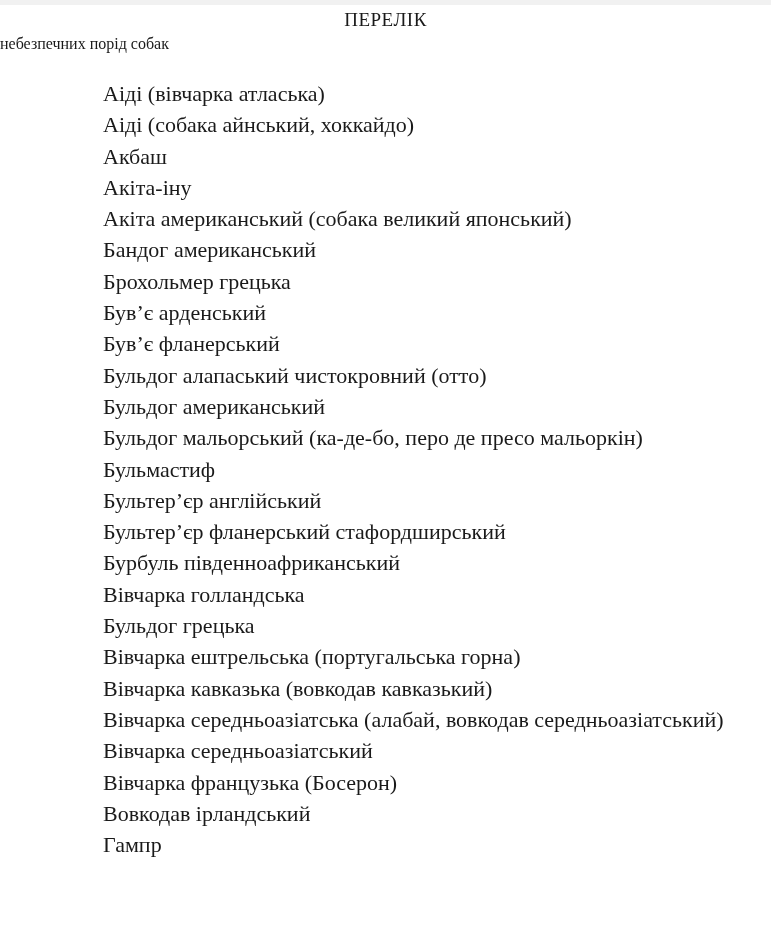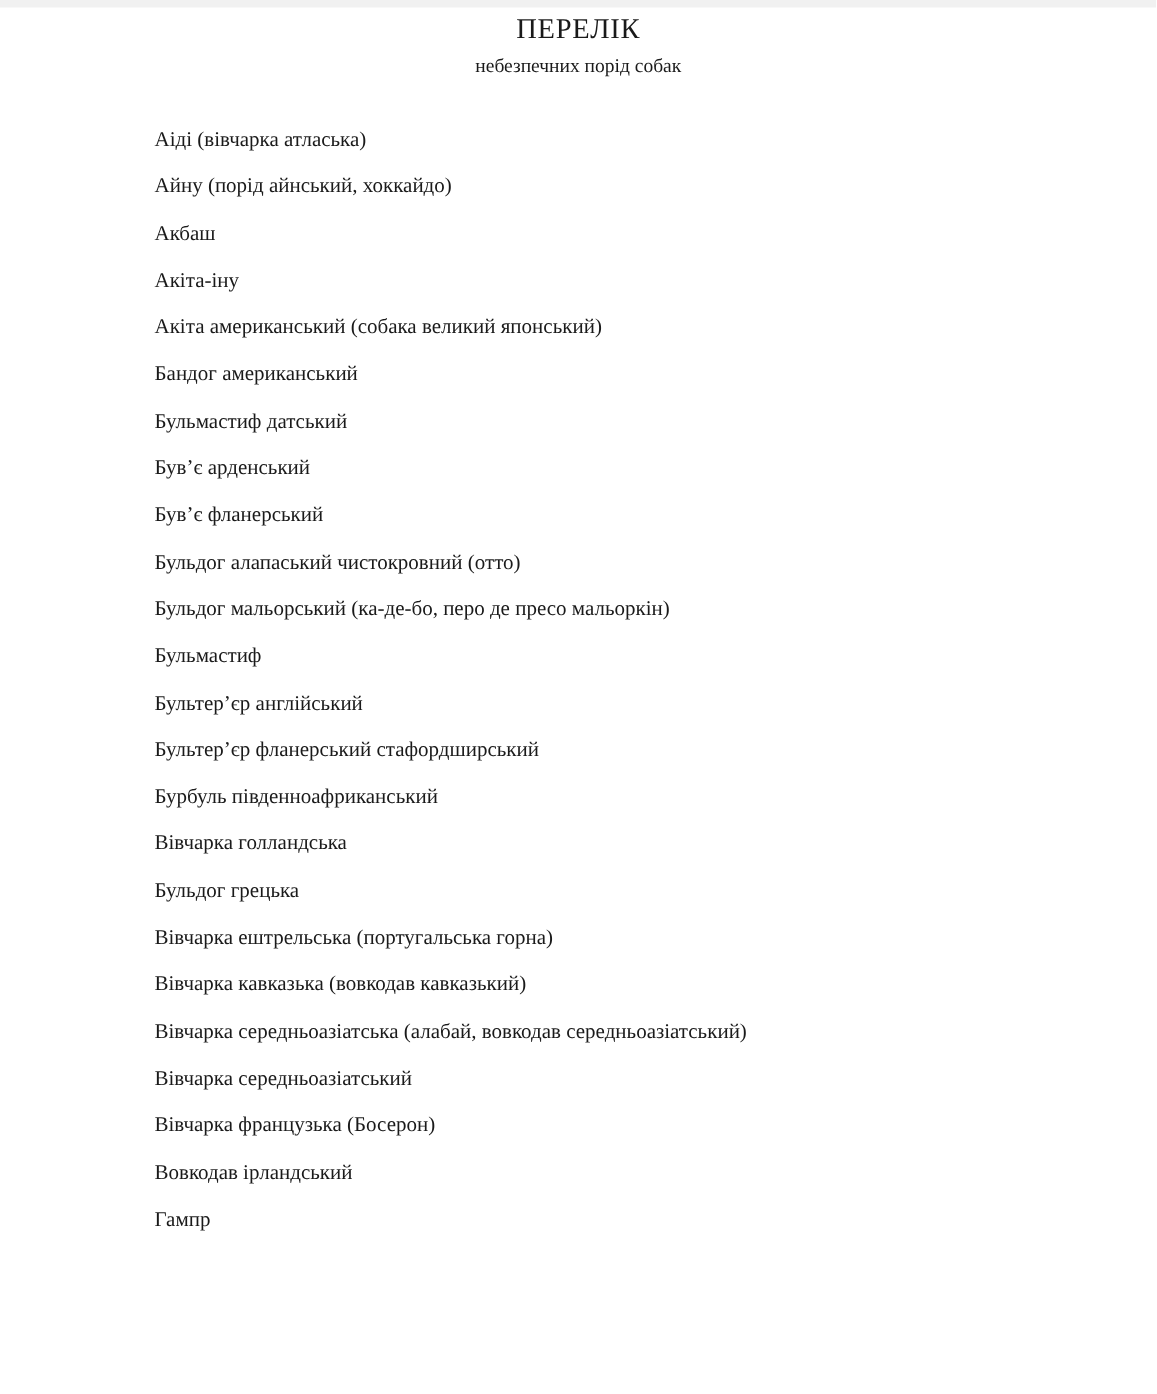--- a/index.html
+++ b/index.html
@@ -32,54 +32,54 @@
     width: 100%;
   }
   .title {
     text-align: center;
     font-size: 19px;
     line-height: 24px;
     letter-spacing: 0.5px;
     white-space: pre;
   }
   .subtitle {
-    text-align: center;
-    font-size: 13px;
+    font-size: 16px;
     line-height: 24px;
   }
   .breed-list {
     list-style: none;
     margin: 22px 0 0 0;
     padding: 0 30px 0 103px;
   }
   .breed-item {
-    font-size: 14px;
+    font-size: 22px;
     line-height: 31.3px;
     white-space: nowrap;
   }
 </style>
 </head>
 <body>
 
 <div class="page">
   <div class="scan-edge-top"></div>
   <div class="doc">
     <div class="title">ПЕРЕЛІК</div>
     <div class="subtitle">небезпечних порід собак</div>
     <ul class="breed-list" id="breed-list">
         <li class="breed-item">Аіді (вівчарка атласька)</li>
-        <li class="breed-item">Айну (порід айнський, хоккайдо)</li>
+        <li class="breed-item">Аіді (собака айнський, хоккайдо)</li>
         <li class="breed-item">Акбаш</li>
         <li class="breed-item">Акіта-іну</li>
         <li class="breed-item">Акіта американський (собака великий японський)</li>
         <li class="breed-item">Бандог американський</li>
-        <li class="breed-item">Бульмастиф датський</li>
+        <li class="breed-item">Брохольмер грецька</li>
         <li class="breed-item">Був’є арденський</li>
         <li class="breed-item">Був’є фланерський</li>
         <li class="breed-item">Бульдог алапаський чистокровний (отто)</li>
+        <li class="breed-item">Бульдог американський</li>
         <li class="breed-item">Бульдог мальорський (ка-де-бо, перо де пресо мальоркін)</li>
         <li class="breed-item">Бульмастиф</li>
         <li class="breed-item">Бультер’єр англійський</li>
         <li class="breed-item">Бультер’єр фланерський стафордширський</li>
         <li class="breed-item">Бурбуль південноафриканський</li>
         <li class="breed-item">Вівчарка голландська</li>
         <li class="breed-item">Бульдог грецька</li>
         <li class="breed-item">Вівчарка ештрельська (португальська горна)</li>
         <li class="breed-item">Вівчарка кавказька (вовкодав кавказький)</li>
         <li class="breed-item">Вівчарка середньоазіатська (алабай, вовкодав середньоазіатський)</li>

